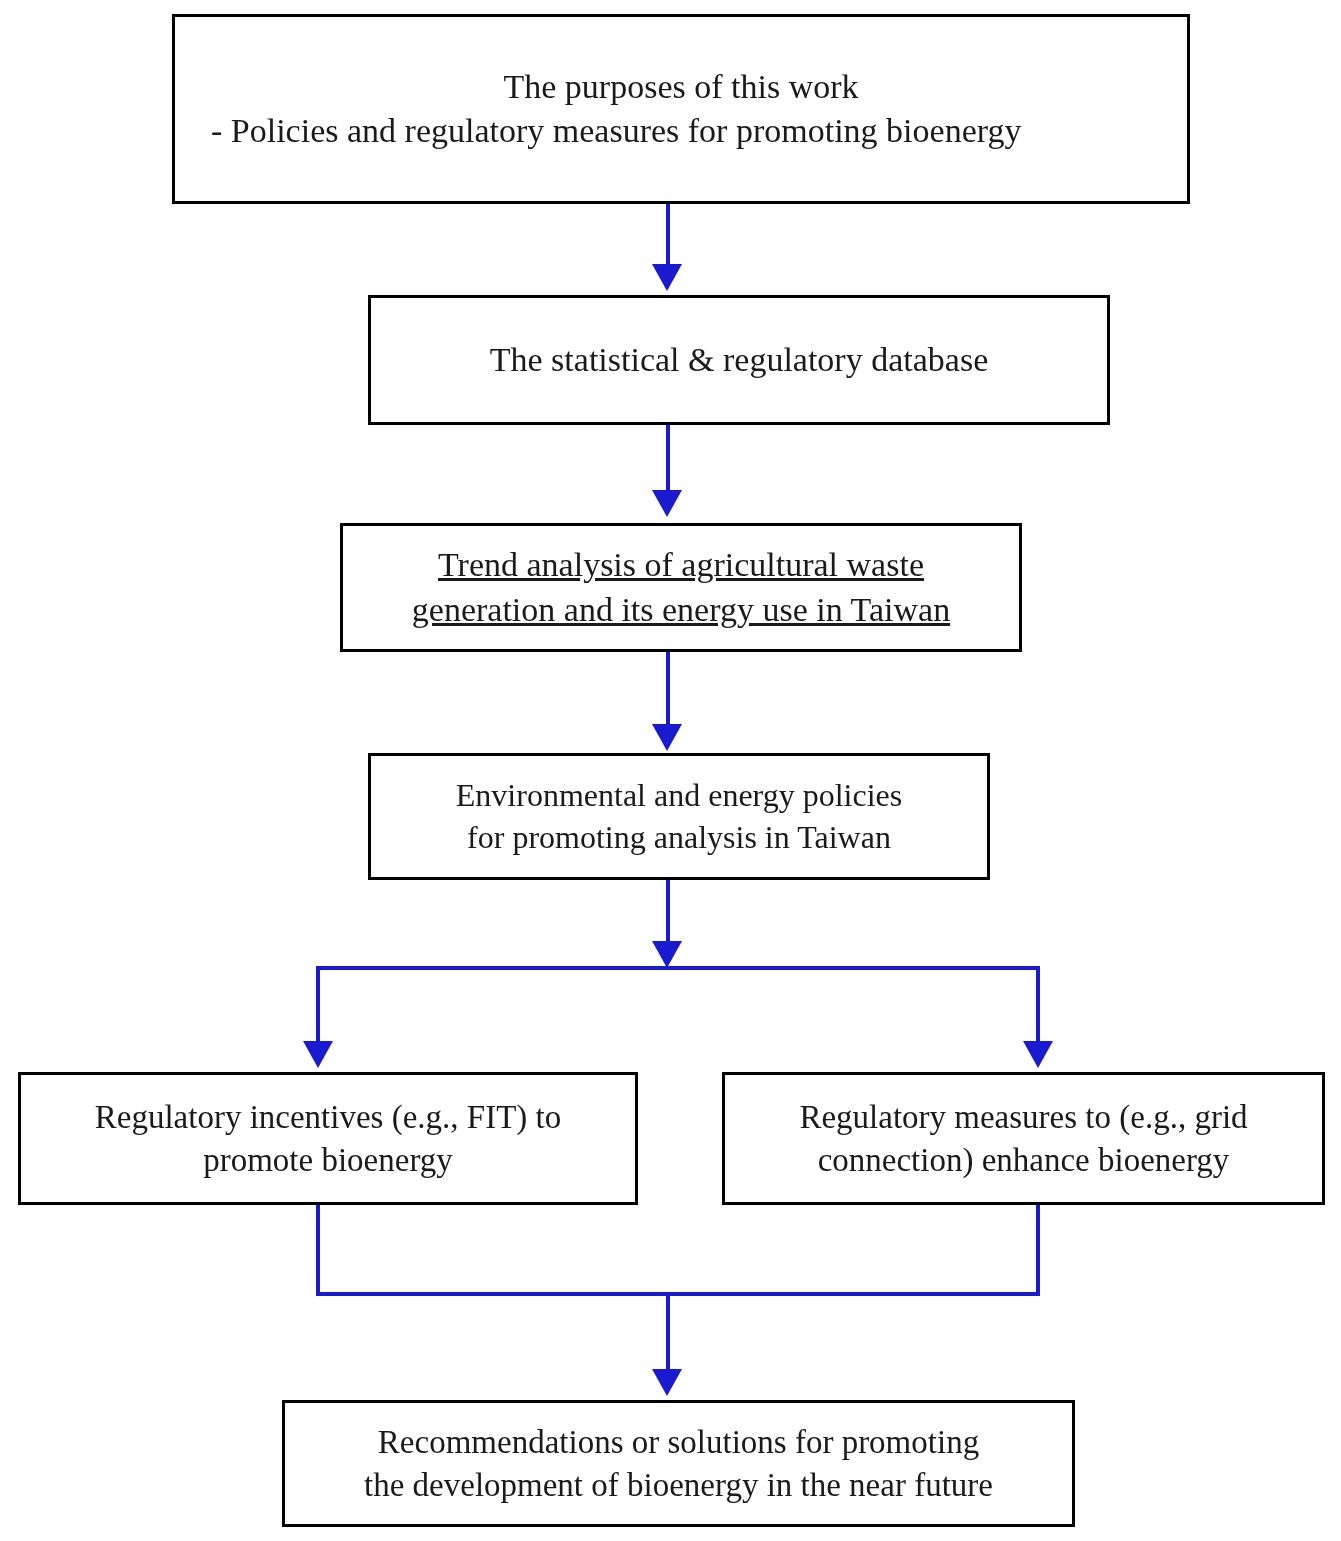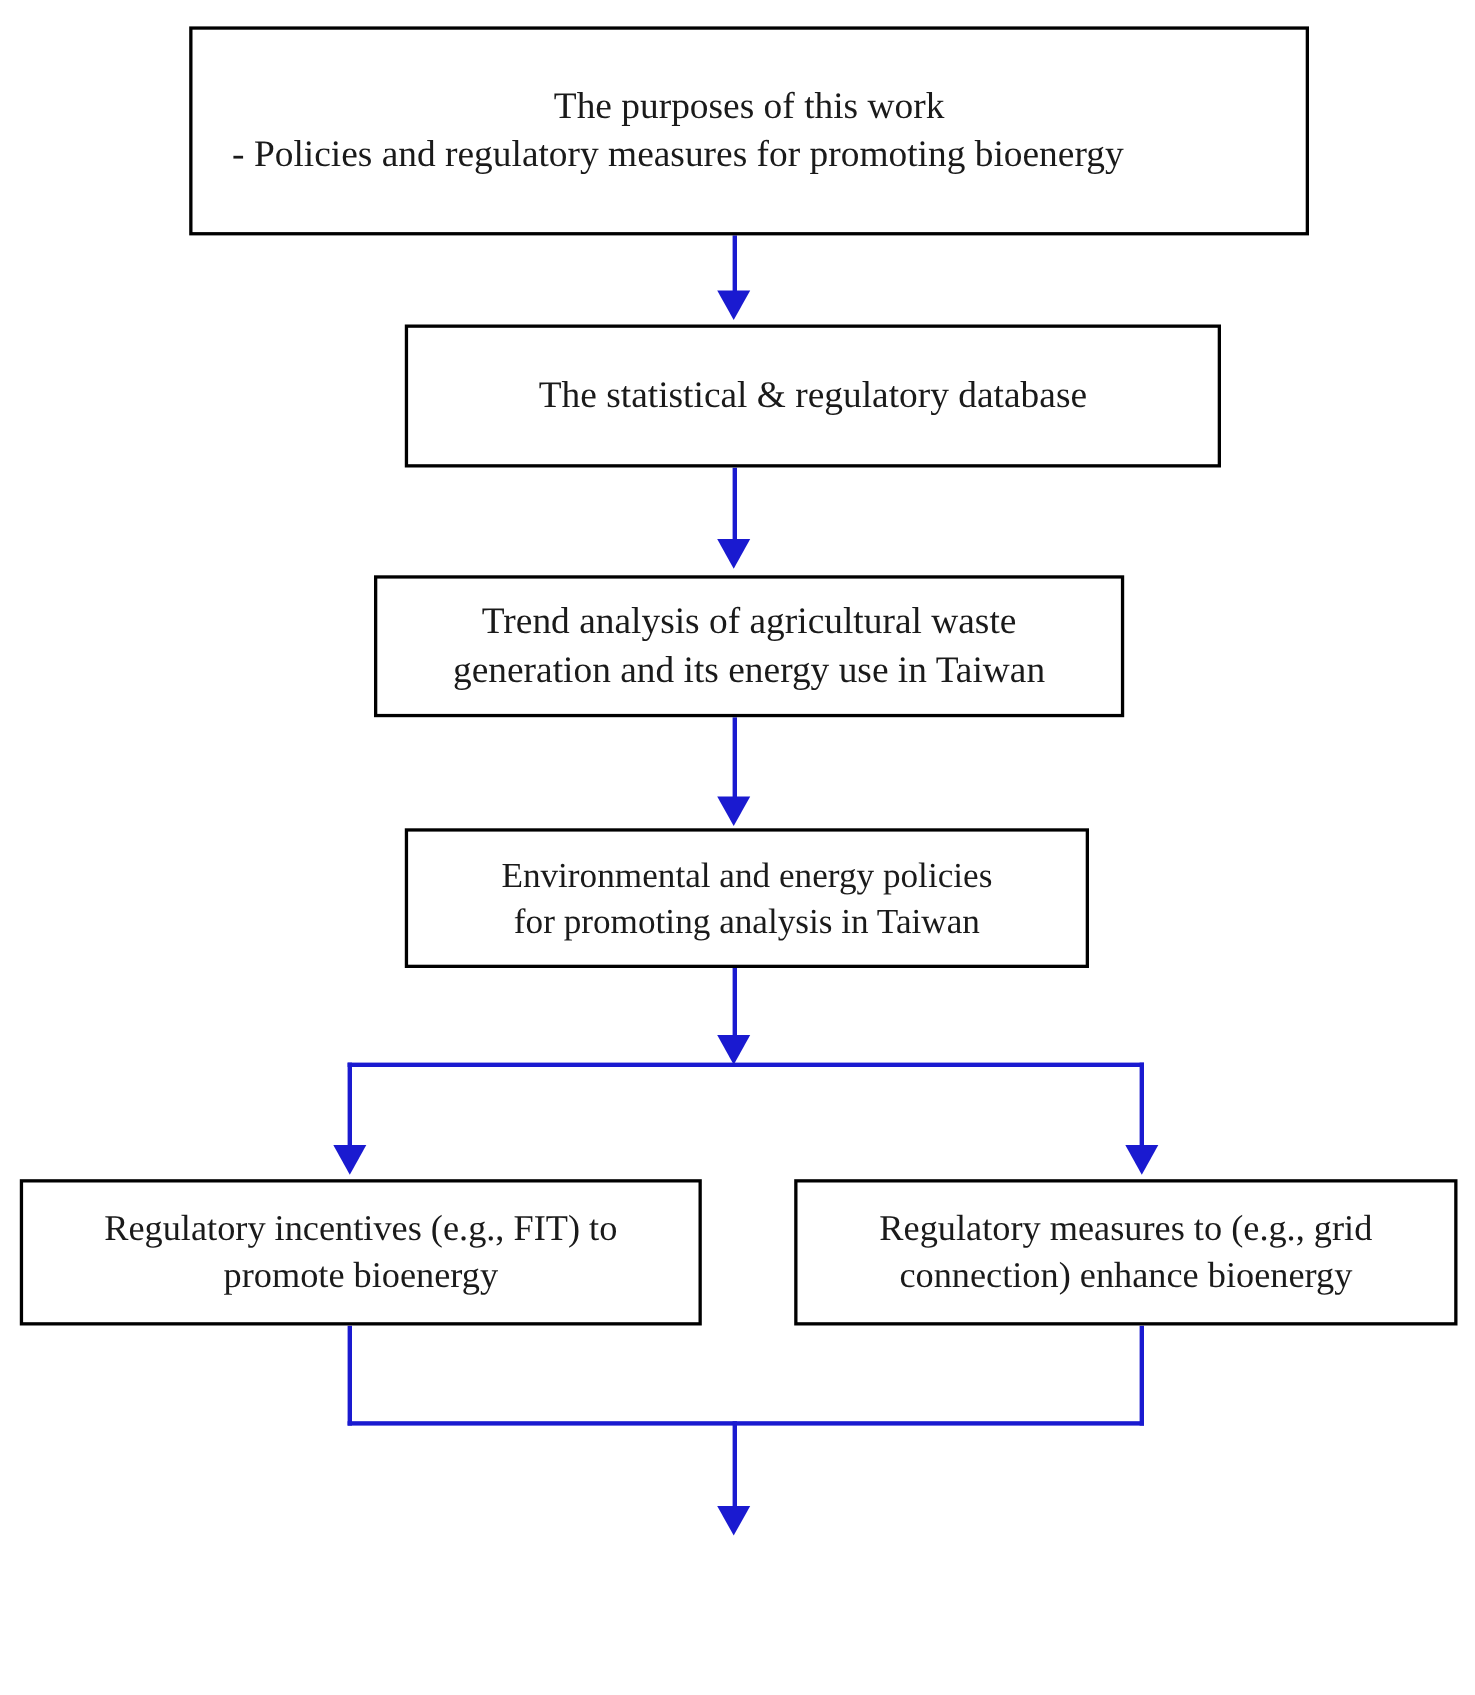--- a/index.html
+++ b/index.html
@@ -31,26 +31,26 @@
     color: #1a1a1a;
     line-height: 1.30;
     z-index: 3;
   }
   .node .ln {
     display: block;
     white-space: nowrap;
   }
 
   
-  #node-purposes  { left: 172px; top: 14px;   width: 1018px; height: 190px; font-size: 34px; padding: 6px 18px; margin-top: 10px; }
+  #node-purposes  { left: 172px; top: 14px;   width: 1018px; height: 190px; font-size: 34px; padding: 6px 18px; }
   #node-purposes .title { align-self: center; }
   #node-purposes .bullet { align-self: flex-start; padding-left: 18px; }
 
   #node-database  { left: 368px; top: 295px;  width: 742px;  height: 130px; font-size: 34px; }
-  #node-trend     { left: 340px; top: 523px;  width: 682px;  height: 129px; font-size: 34px; }
+  #node-trend     { left: 340px; top: 523px;  width: 682px;  height: 129px; font-size: 34px; text-decoration: underline; }
   #node-policies  { left: 368px; top: 753px;  width: 622px;  height: 127px; font-size: 32px; }
   #node-incentives{ left: 18px;  top: 1072px; width: 620px;  height: 133px; font-size: 33px; }
   #node-measures  { left: 722px; top: 1072px; width: 603px;  height: 133px; font-size: 33px; }
   #node-recommend { left: 282px; top: 1400px; width: 793px;  height: 127px; font-size: 33px; }
 
   
   .conn { position: absolute; background: #1a1ad0; z-index: 2; }
   .conn.v { width: 4px; }
   .conn.h { height: 4px; }
   .arrowhead {
@@ -140,14 +140,18 @@
     <span class="ln">Regulatory incentives (e.g., FIT) to</span>
     <span class="ln">promote bioenergy</span>
   </div>
 
   <div class="conn v" id="merge-leg-l"></div>
   <div class="conn v" id="merge-leg-r"></div>
   <div class="conn h" id="merge-bar"></div>
   <div class="conn v" id="stem-final"></div>
   <div class="arrowhead" id="arrow-final"></div>
 
+  <div class="node" id="node-recommend">
+    <span class="ln">Recommendations or solutions for promoting</span>
+    <span class="ln">the development of bioenergy in the near future</span>
+  </div>
 
 </div>
 
 </body></html>

